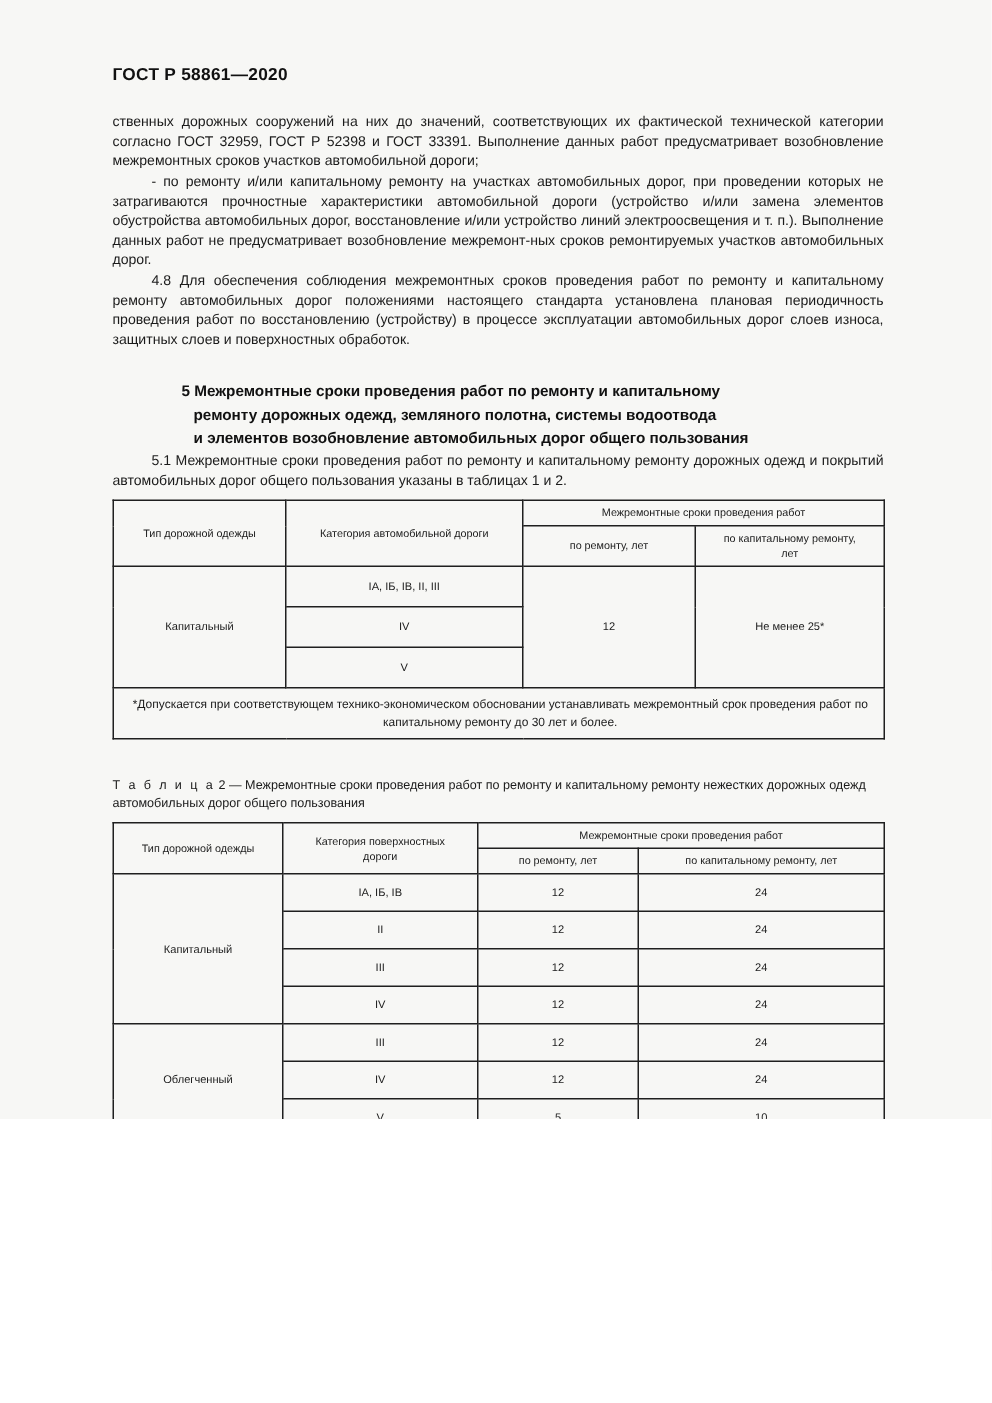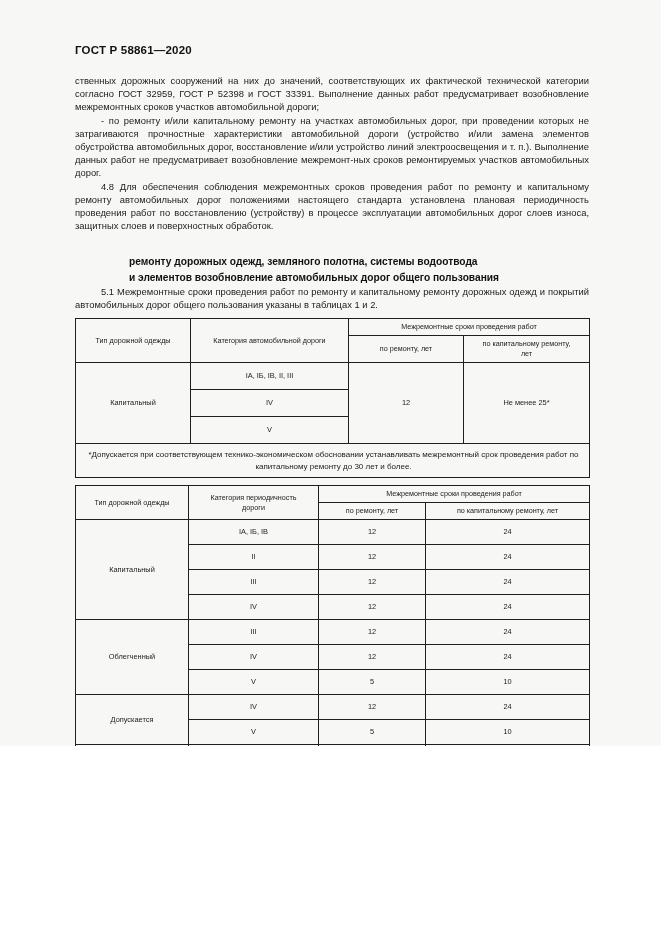--- a/index.html
+++ b/index.html
@@ -133,20 +133,21 @@
 
   <div class="content">
 
     <div class="doc-header">ГОСТ Р 58861—2020</div>
 
     <p class="body-text">ственных дорожных сооружений на них до значений, соответствующих их фактической технической категории согласно ГОСТ 32959, ГОСТ Р 52398 и ГОСТ 33391. Выполнение данных работ предусматривает возобновление межремонтных сроков участков автомобильной дороги;</p>
     <p class="body-text dash">- по ремонту и/или капитальному ремонту на участках автомобильных дорог, при проведении которых не затрагиваются прочностные характеристики автомобильной дороги (устройство и/или замена элементов обустройства автомобильных дорог, восстановление и/или устройство линий электроосвещения и т. п.). Выполнение данных работ не предусматривает возобновление межремонт-ных сроков ремонтируемых участков автомобильных дорог.</p>
     <p class="body-text indent">4.8 Для обеспечения соблюдения межремонтных сроков проведения работ по ремонту и капитальному ремонту автомобильных дорог положениями настоящего стандарта установлена плановая периодичность проведения работ по восстановлению (устройству) в процессе эксплуатации автомобильных дорог слоев износа, защитных слоев и поверхностных обработок.</p>
 
     <div class="section-heading">
+      <span class="ln l1">5  Межремонтные сроки проведения работ по ремонту и капитальному</span>
       <span class="ln l2">ремонту дорожных одежд, земляного полотна, системы водоотвода</span>
       <span class="ln l3">и элементов возобновление автомобильных дорог общего пользования</span>
     </div>
 
     <p class="body-text indent para-51">5.1  Межремонтные сроки проведения работ по ремонту и капитальному ремонту дорожных одежд и покрытий автомобильных дорог общего пользования указаны в таблицах 1 и 2.</p>
 
 
     <table class="gost">
       <colgroup>
         <col class="tbl1-c1">
@@ -175,33 +176,38 @@
         </tr>
         <tr>
           <td style="height:20px">V</td>
         </tr>
         <tr>
           <td class="note" colspan="4">*Допускается при соответствующем технико-экономическом обосновании устанавливать межремонтный срок проведения работ по капитальному ремонту до 30 лет и более.</td>
         </tr>
       </tbody>
     </table>
 
+    <p class="table-caption caption-2">
+      <span class="sp">Т а б л и ц а</span>
+      <span>2</span>
+      <span>— Межремонтные сроки проведения работ по ремонту и капитальному ремонту нежестких дорожных одежд автомобильных дорог общего пользования</span>
+    </p>
 
     <table class="gost t2">
       <colgroup>
         <col class="tbl2-c1">
           <col class="tbl2-c2">
           <col class="tbl2-c3">
           <col class="tbl2-c4">
       </colgroup>
       <tbody>
         <tr>
           <th rowspan="2">Тип дорожной одежды</th>
           <th rowspan="2">
-            <span class="cat-wrap">Категория    периодичность</span>
+            <span class="cat-wrap">Категория    поверхностных</span>
             <span class="cat-wrap">дороги</span>
           </th>
           <th colspan="2">Межремонтные сроки проведения работ</th>
         </tr>
         <tr>
           <th>по ремонту, лет</th>
           <th>по капитальному ремонту, лет</th>
         </tr>
 
         <tr>

